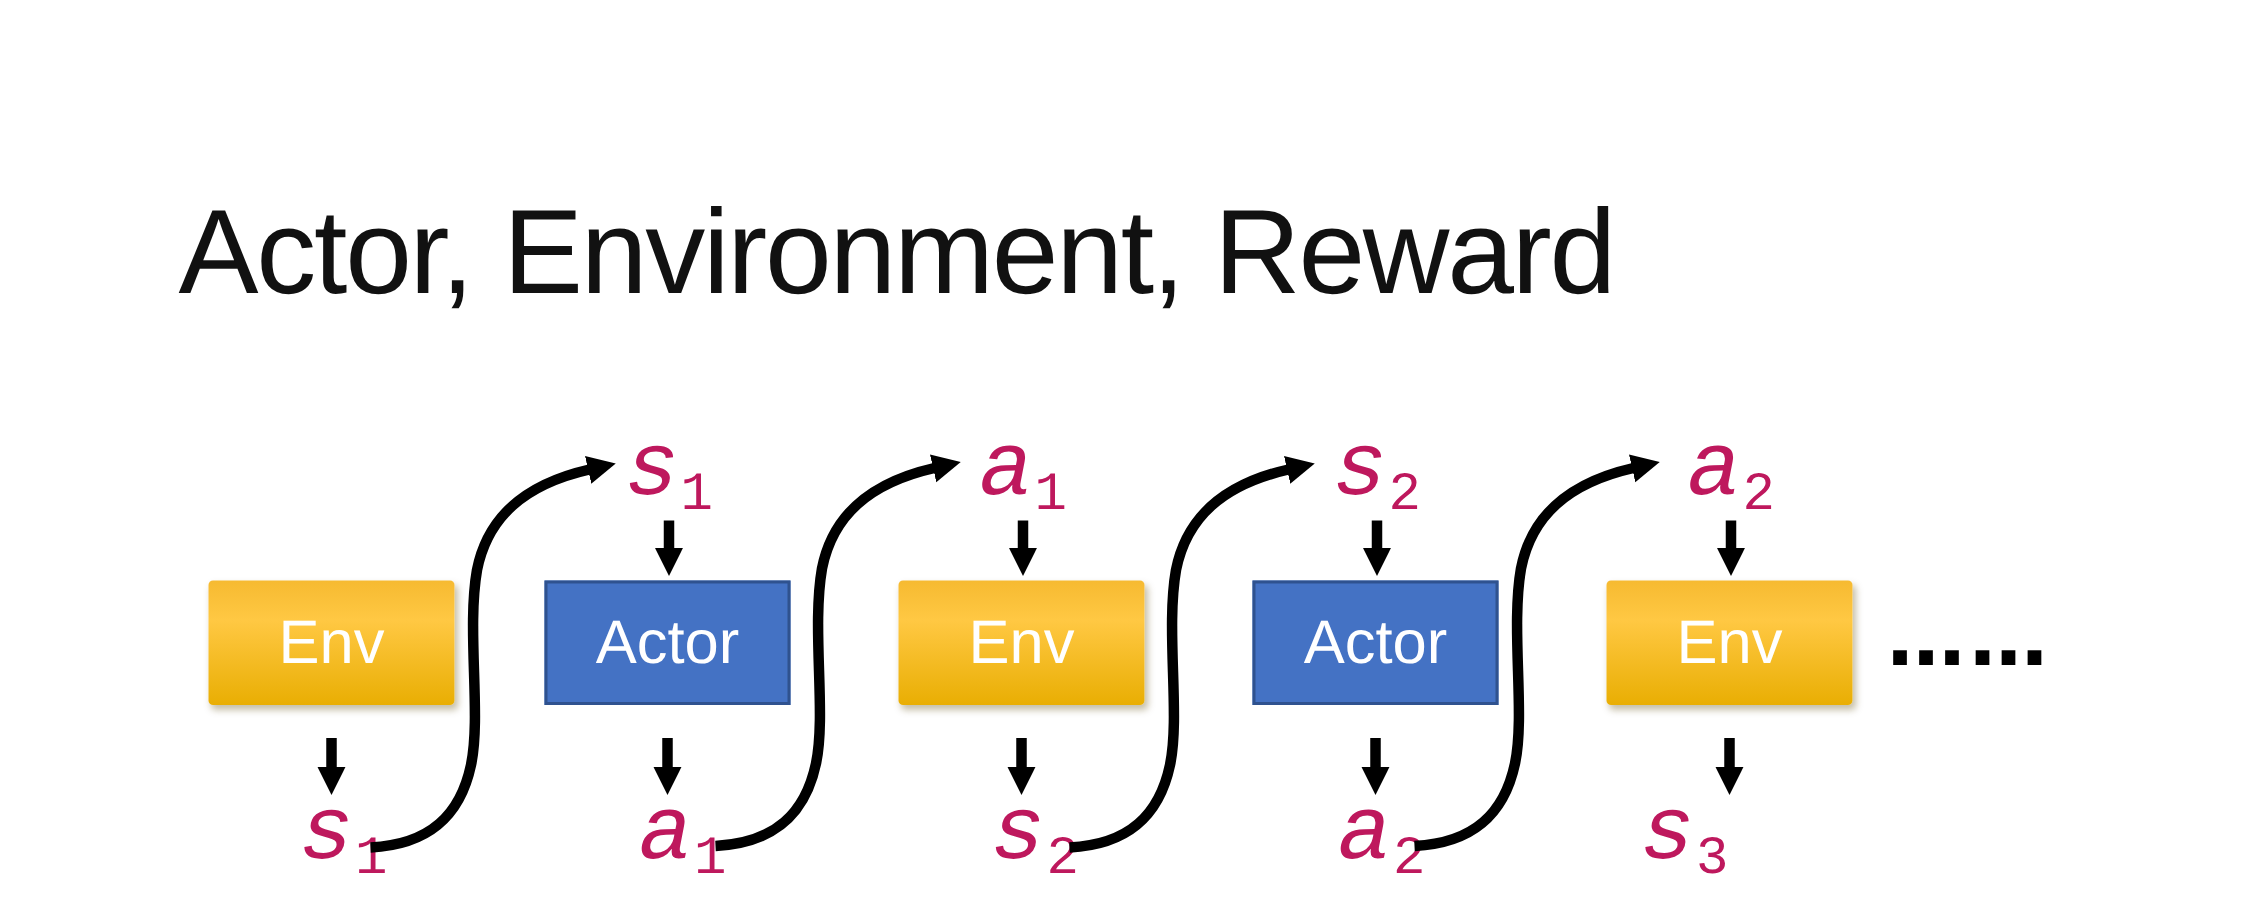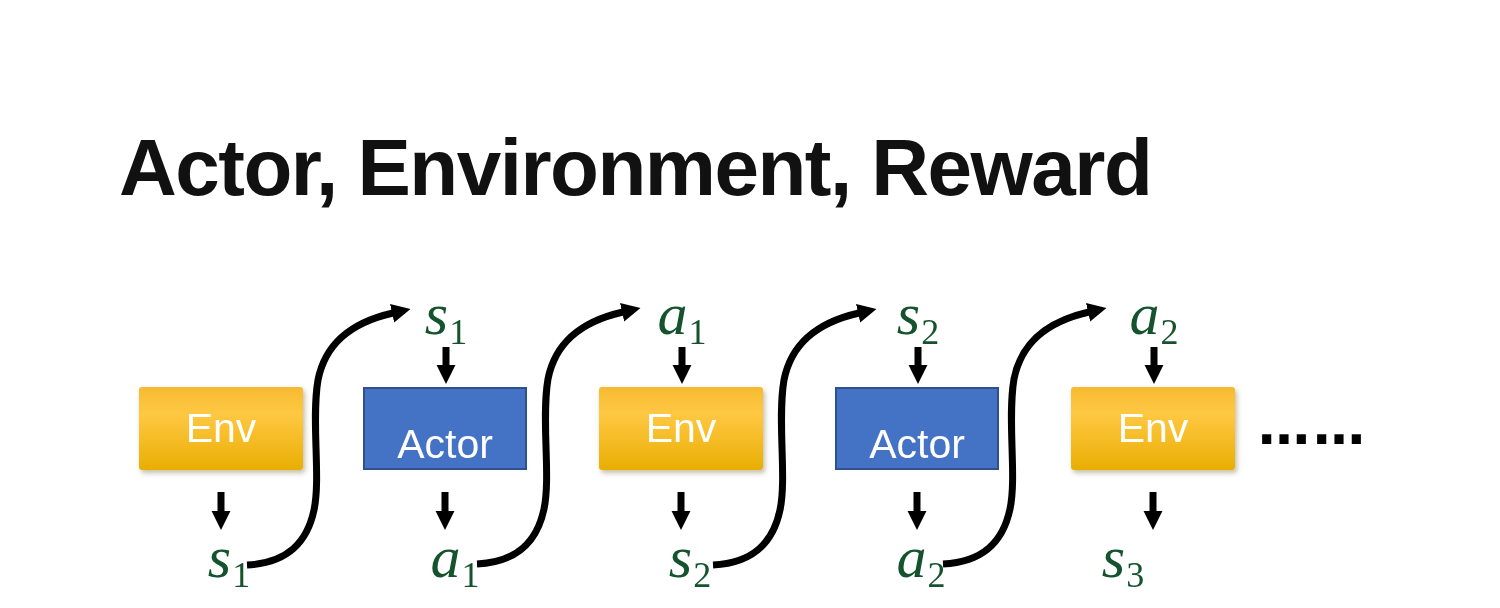--- a/index.html
+++ b/index.html
@@ -2,42 +2,41 @@
 <html style="--env-top: #F6BA31; --env-bottom: #E9AE03; --actor-fill: #4472C4; --actor-border: #2F528F; --arrow: #000000;"><head>
 <meta charset="utf-8">
 <style>
   html,body{margin:0;padding:0;}
   body{
     width:1500px;height:608px;background:#ffffff;position:relative;
     overflow:hidden;font-family:"Liberation Sans",sans-serif;
   }
   .page-title{
     position:absolute;left:119px;top:128px;
-    font-size:80px;line-height:80px;font-weight:700;
+    font-size:80px;line-height:80px;font-weight:400;
     letter-spacing:-1.5px;color:#111;white-space:nowrap;
   }
   .box{
     position:absolute;top:387px;width:164px;height:83px;
     display:flex;align-items:center;justify-content:center;
     color:#fff;font-size:41px;box-sizing:border-box;
   }
   .box.env{
     background:linear-gradient(180deg,var(--env-top,#F6BA31) 0%,#FFC843 32%,var(--env-bottom,#E9AE03) 100%);
     border-radius:3px;
     box-shadow:2px 3px 5px rgba(90,70,0,0.35);
   }
   .box.actor{
     background:var(--actor-fill,#4472C4);
     border:2.5px solid var(--actor-border,#2F528F);
-    align-items:flex-end;
   }
   .math{
     position:absolute;width:90px;text-align:center;
-    font-family:Liberation Serif, serif;font-size:60px;line-height:60px;
-    color:#14532d;white-space:nowrap;
+    font-family:Liberation Mono, monospace;font-size:60px;line-height:60px;
+    color:#be185d;white-space:nowrap;
   }
   .math i{font-style:italic;}
   .math sub{
     font-style:normal;font-size:36px;line-height:0;vertical-align:-10px;
     margin-left:1px;
   }
   .math.toplab{top:284px;}
   .math.botlab{top:527px;}
   .dots{
     position:absolute;left:1258px;top:396px;width:110px;

